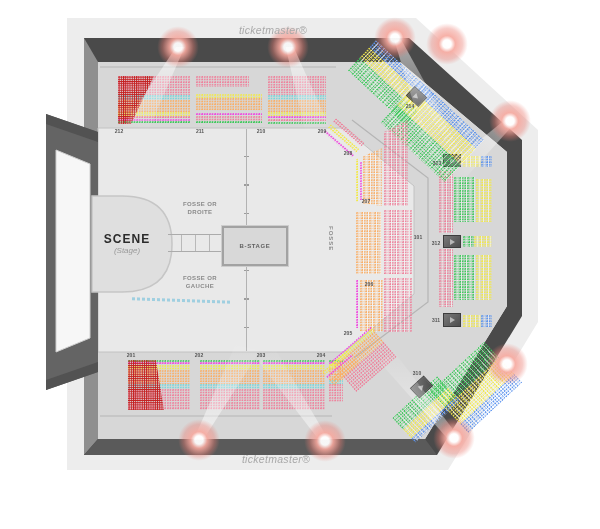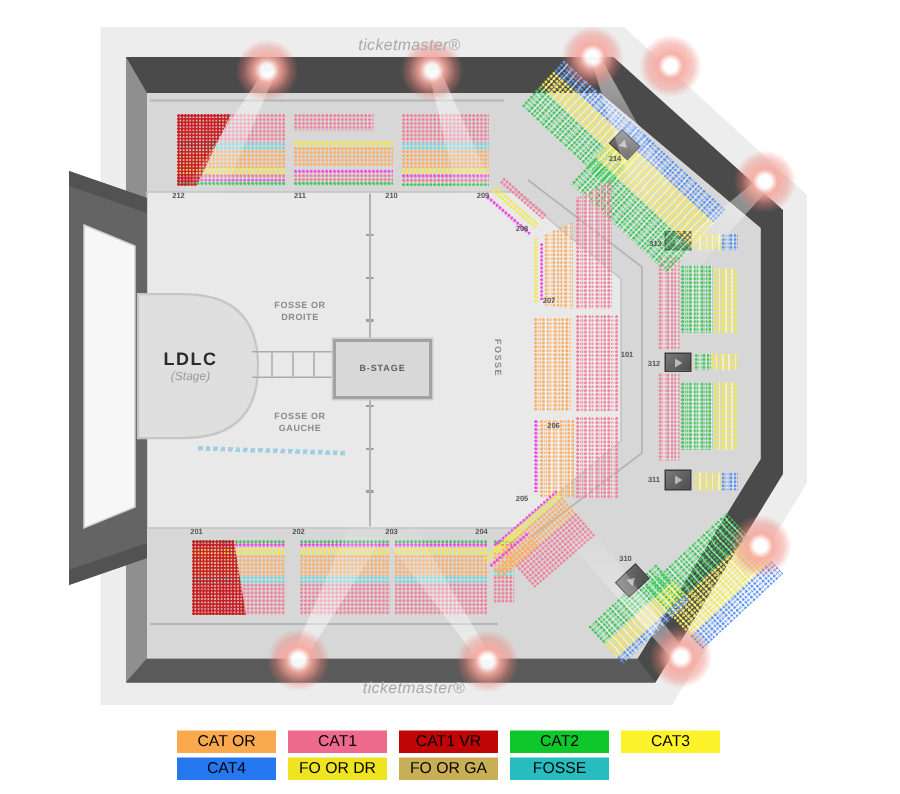--- a/index.html
+++ b/index.html
@@ -63,21 +63,21 @@
   <div class="ftxt" style="left:168px;top:200px;width:64px">
     <div>FOSSE OR</div>
     <div>DROITE</div>
   </div>
   <div class="ftxt" style="left:168px;top:274px;width:64px">
     <div>FOSSE OR</div>
     <div>GAUCHE</div>
   </div>
   <div class="abs" style="left:328px;top:226px;font-size:6px;color:#8d8d8d;font-weight:bold;letter-spacing:1px;writing-mode:vertical-rl">FOSSE</div>
   <div class="abs" style="left:90px;top:232px;width:74px;text-align:center">
-    <div style="font-size:12px;font-weight:bold;color:#2b2b2b;letter-spacing:1px">LDLC</div>
+    <div style="font-size:12px;font-weight:bold;color:#2b2b2b;letter-spacing:1px">SCENE</div>
     <div style="font-size:8px;font-style:italic;color:#9a9a9a">(Stage)</div>
   </div>
 
   <div class="blk col" style="left:118px;top:76px;width:72px;height:48px">
     <i class="dots" style="--c:var(--pink);height:19px"></i>
     <i class="dots" style="--c:var(--cyan);height:5px"></i>
     <i class="dots" style="--c:var(--orange);height:12px"></i>
     <i class="dots" style="--c:var(--yellow);height:4px"></i>
     <i class="dots" style="--c:var(--pink);height:3px"></i>
     <i class="dots" style="--c:var(--mag);height:2px"></i>
@@ -260,27 +260,14 @@
   <div class="lab" style="left:428px;top:160px">313</div>
   <div class="lab" style="left:427px;top:240px">312</div>
   <div class="lab" style="left:427px;top:317px">311</div>
   <div class="lab" style="left:408px;top:370px">310</div>
   <div class="lab" style="left:409px;top:234px">101</div>
 
   <div class="wm" style="left:188px;top:24px">ticketmaster®</div>
   <div class="wm" style="left:191px;top:453px">ticketmaster®</div>
 
 
-  <div class="legend-row" style="left:118px;top:487px">
-    <div class="chip lg0">CAT OR</div>
-    <div class="chip lg1">CAT1</div>
-    <div class="chip lg2">CAT1 VR</div>
-    <div class="chip lg3">CAT2</div>
-    <div class="chip lg4">CAT3</div>
-  </div>
-  <div class="legend-row" style="left:118px;top:505px">
-    <div class="chip lg5">CAT4</div>
-    <div class="chip lg6">FO OR DR</div>
-    <div class="chip lg7">FO OR GA</div>
-    <div class="chip lg8">FOSSE</div>
-  </div>
 
 </div>
 
 </body></html>

